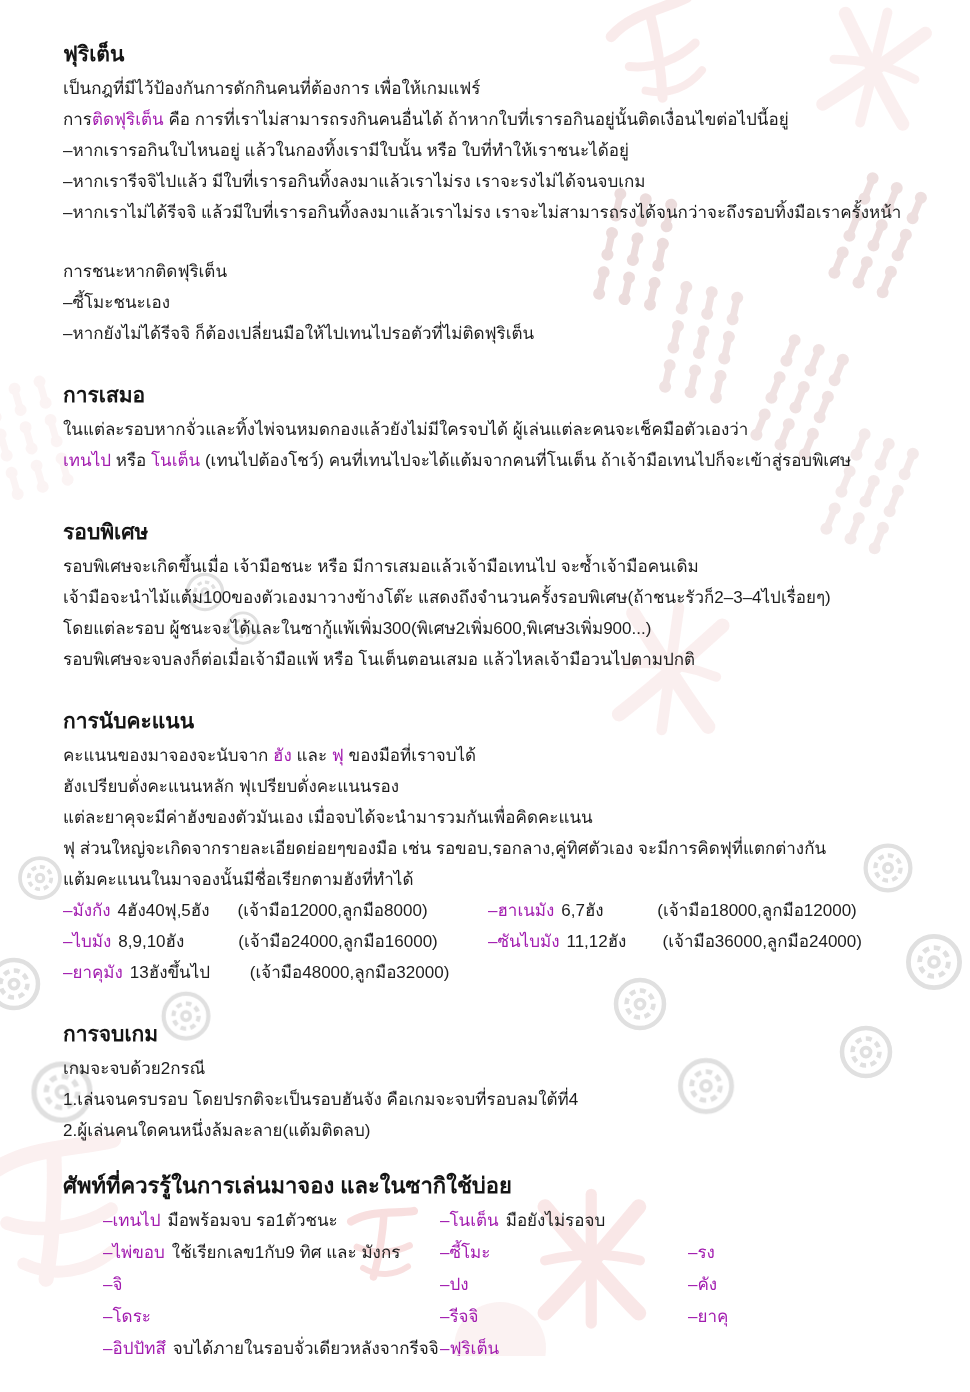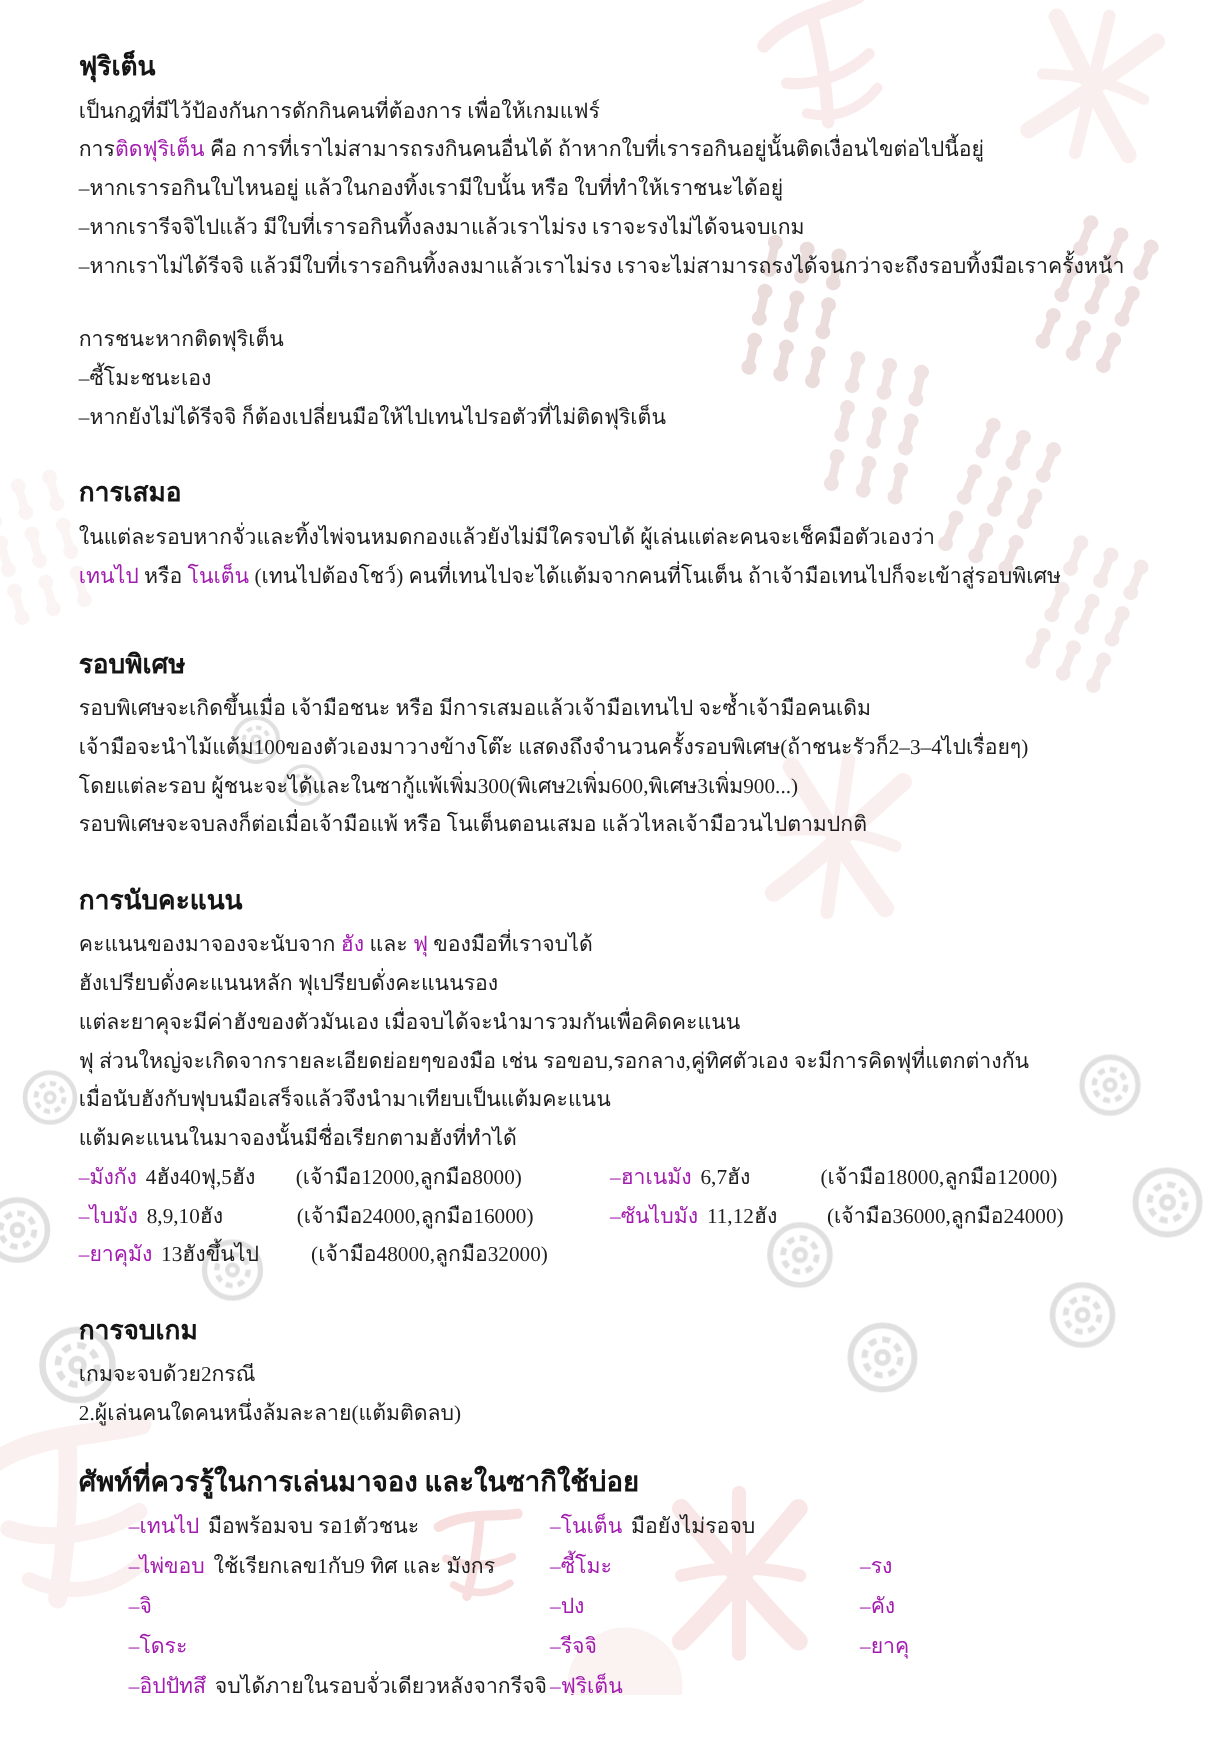--- a/index.html
+++ b/index.html
@@ -4,21 +4,21 @@
 <style>
   html,body{margin:0;padding:0;}
   body{
     width:970px;height:1392px;
     background:#ffffff;
     font-family:"Liberation Sans","DejaVu Sans",sans-serif;
     color:#1d1d1d;
     overflow:hidden;
     position:relative;
   }
-  .page{position:relative;width:970px;height:1356px;overflow:hidden;font-family:Liberation Serif, serif;}
+  .page{position:relative;width:970px;height:1356px;overflow:hidden;}
   .watermark-layer{position:absolute;inset:0;pointer-events:none;z-index:0;}
   .content{
     position:relative;z-index:1;
     padding:40px 58px 0 63px;
     font-size:17px;line-height:31px;
   }
   .red{color:#a21caf;}
   h2.sec-heading{
     font-size:21px;line-height:27px;margin:0 0 6px 0;font-weight:bold;color:#151515;
   }
@@ -191,21 +191,20 @@
         <p class="line"><span>เจ้ามือจะนำไม้แต้ม100ของตัวเองมาวางข้างโต๊ะ แสดงถึงจำนวนครั้งรอบพิเศษ(ถ้าชนะรัวก็2–3–4ไปเรื่อยๆ)</span></p>
         <p class="line"><span>โดยแต่ละรอบ ผู้ชนะจะได้และในซากู้แพ้เพิ่ม300(พิเศษ2เพิ่ม600,พิเศษ3เพิ่ม900...)</span></p>
         <p class="line"><span>รอบพิเศษจะจบลงก็ต่อเมื่อเจ้ามือแพ้ หรือ โนเต็นตอนเสมอ แล้วไหลเจ้ามือวนไปตามปกติ</span></p>
       </section>
       <section class="doc-section sec-scoring">
         <h2 class="sec-heading">การนับคะแนน</h2>
         <p class="line"><span>คะแนนของมาจองจะนับจาก </span><span class="red">ฮัง</span><span> และ </span><span class="red">ฟุ</span><span> ของมือที่เราจบได้</span></p>
         <p class="line"><span>ฮังเปรียบดั่งคะแนนหลัก ฟุเปรียบดั่งคะแนนรอง</span></p>
         <p class="line"><span>แต่ละยาคุจะมีค่าฮังของตัวมันเอง เมื่อจบได้จะนำมารวมกันเพื่อคิดคะแนน</span></p>
         <p class="line"><span>ฟุ ส่วนใหญ่จะเกิดจากรายละเอียดย่อยๆของมือ เช่น รอขอบ,รอกลาง,คู่ทิศตัวเอง จะมีการคิดฟุที่แตกต่างกัน</span></p>
-        <p class="line"><span>เมื่อนับฮังกับฟุบนมือเสร็จแล้วจึงนำมาเทียบเป็นแต้มคะแนน</span></p>
         <p class="line"><span>แต้มคะแนนในมาจองนั้นมีชื่อเรียกตามฮังที่ทำได้</span></p>
         <div class="score-row">
           <div class="score-cell">
             <span class="score-name red">–มังกัง</span>
             <span class="score-han">4ฮัง40ฟุ,5ฮัง</span>
             <span class="score-pay">(เจ้ามือ12000,ลูกมือ8000)</span>
           </div>
           <div class="score-cell right">
             <span class="score-name red">–ฮาเนมัง</span>
             <span class="score-han">6,7ฮัง</span>
@@ -228,20 +227,21 @@
           <div class="score-cell">
             <span class="score-name red">–ยาคุมัง</span>
             <span class="score-han">13ฮังขึ้นไป</span>
             <span class="score-pay">(เจ้ามือ48000,ลูกมือ32000)</span>
           </div>
         </div>
       </section>
       <section class="doc-section sec-game-end">
         <h2 class="sec-heading">การจบเกม</h2>
         <p class="line"><span>เกมจะจบด้วย2กรณี</span></p>
+        <p class="line"><span>1.เล่นจนครบรอบ โดยปรกติจะเป็นรอบฮันจัง คือเกมจะจบที่รอบลมใต้ที่4</span></p>
         <p class="line"><span>2.ผู้เล่นคนใดคนหนึ่งล้มละลาย(แต้มติดลบ)</span></p>
       </section>
       <section class="doc-section sec-vocabulary">
         <h2 class="sec-heading">ศัพท์ที่ควรรู้ในการเล่นมาจอง และในซากิใช้บ่อย</h2>
         <div class="vocab-row">
           <div class="vocab-cell"><span class="vocab-term red">–เทนไป</span><span class="vocab-desc">มือพร้อมจบ รอ1ตัวชนะ</span></div>
           <div class="vocab-cell"><span class="vocab-term red">–โนเต็น</span><span class="vocab-desc">มือยังไม่รอจบ</span></div>
         </div>
         <div class="vocab-row">
           <div class="vocab-cell"><span class="vocab-term red">–ไพ่ขอบ</span><span class="vocab-desc">ใช้เรียกเลข1กับ9 ทิศ และ มังกร</span></div>

